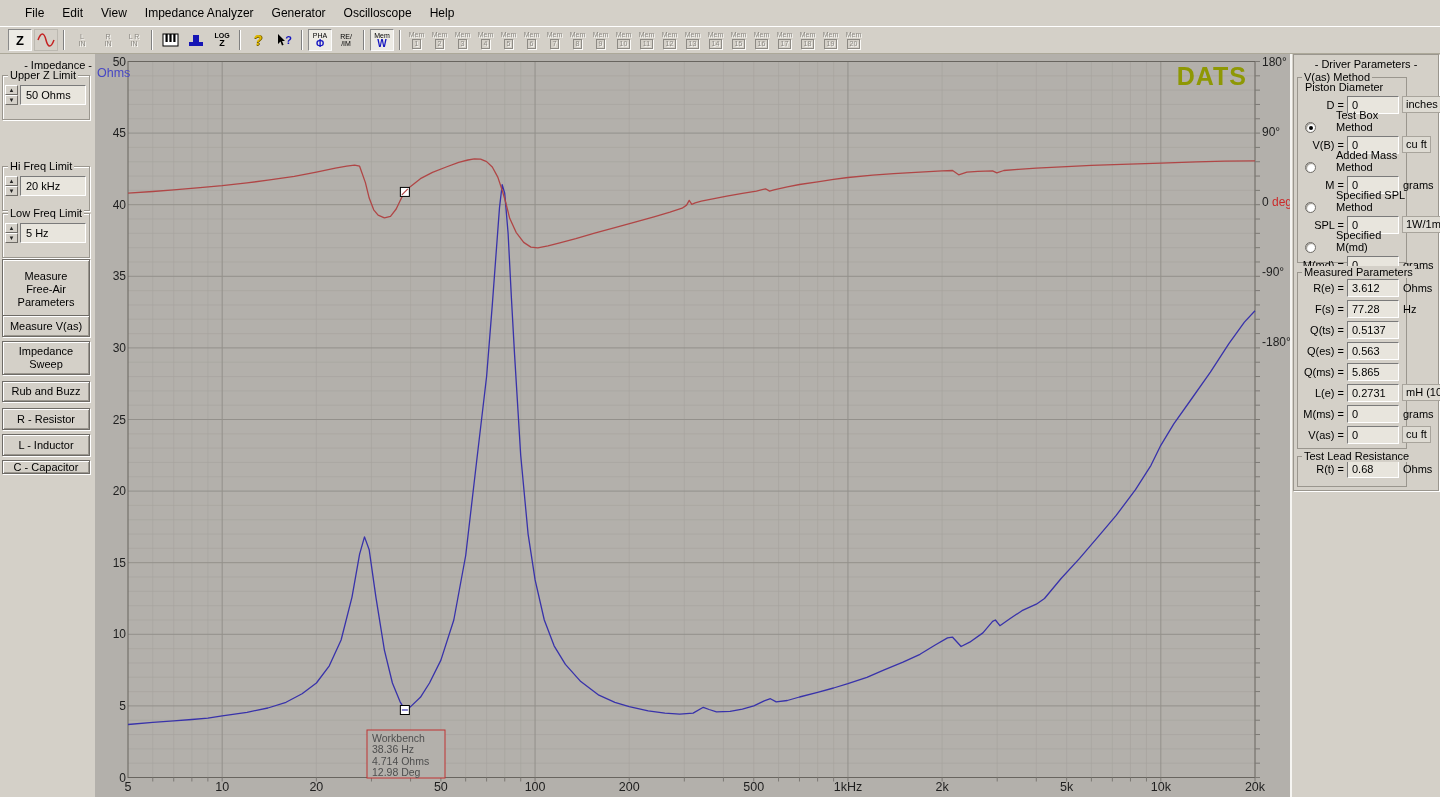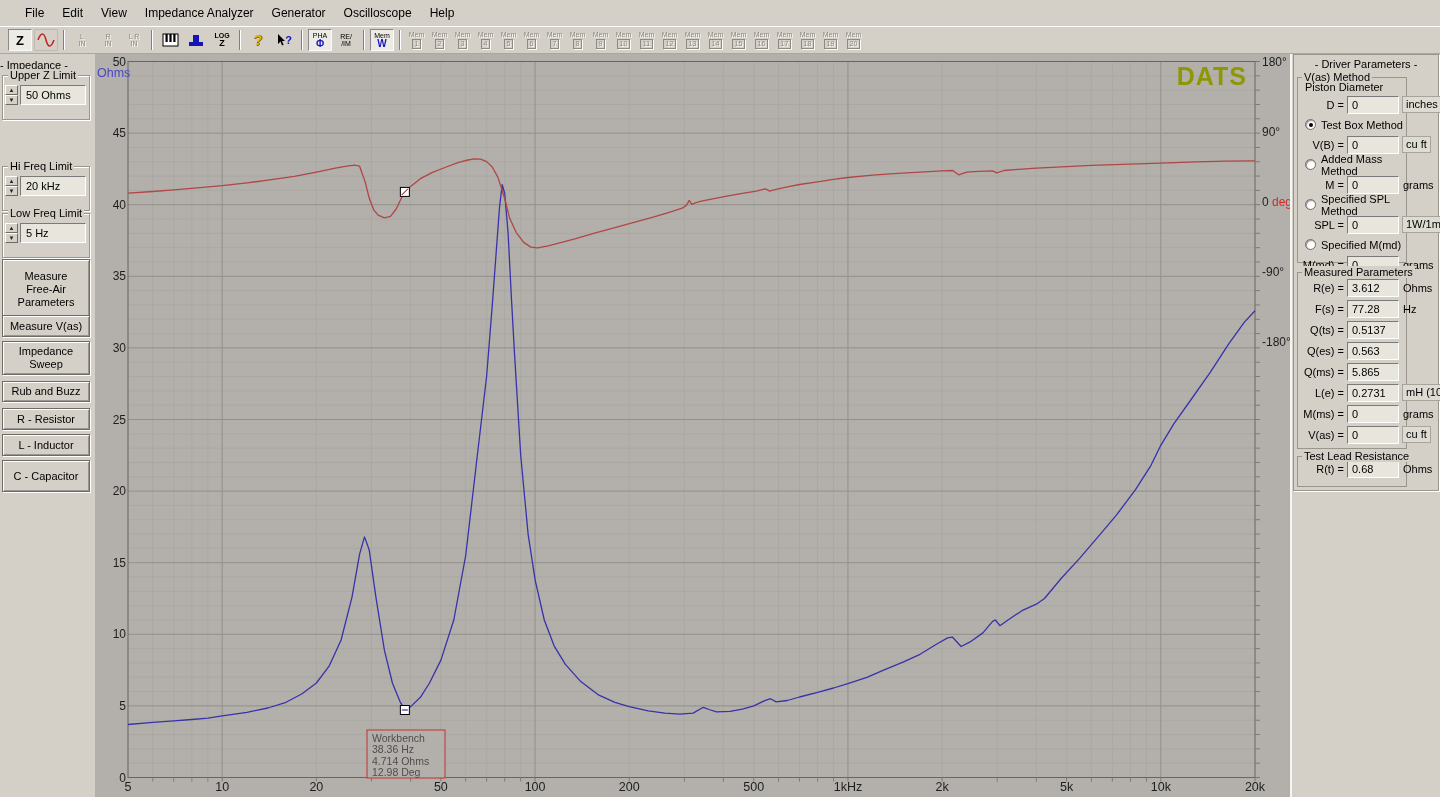--- a/index.html
+++ b/index.html
@@ -24,21 +24,21 @@
   .tbtn.disabled { color:#8d8a84; text-shadow:1px 1px 0 #fbfaf7; }
   .tbtn .big { font-size:13px; line-height:13px; font-weight:bold; }
   .tbtn .blue { color:#1515c0; font-weight:bold; font-size:10px; line-height:10px; }
   .qmark { font-size:14px; font-weight:bold; color:#e0b900; text-shadow:0 1px 0 #7c6400, 1px 0 0 #7c6400; }
   .mem-slot { width:23px; height:22px; display:flex; flex-direction:column; align-items:center;
     justify-content:center; font-size:7px; line-height:8px; color:#8d8a84; text-shadow:1px 1px 0 #fbfaf7; }
   .mem-slot .numbox { border:1px solid #8d8a84; box-shadow:1px 1px 0 #fbfaf7; padding:0 2px; font-size:7px; line-height:8px; }
 
   
   .left-panel { position:absolute; left:0; top:54px; width:95px; height:743px; background:#d4d0c8; font-size:11px; }
-  .lp-title { position:absolute; top:5px; left:0; width:92px; text-align:left; }
+  .lp-title { position:absolute; top:5px; left:0; width:92px; text-align:right; }
   .group { position:absolute; left:2px; width:88px; border:1px solid #9a968e;
     box-shadow:1px 1px 0 #fff, inset 1px 1px 0 #fff; }
   .group .legend { position:absolute; top:-7px; left:5px; background:#d4d0c8; padding:0 2px; font-size:11px; white-space:nowrap; }
   .group .row { display:flex; align-items:center; padding:9px 3px 4px 2px; }
   .spin { width:13px; display:flex; flex-direction:column; margin-right:2px; }
   .spin div { height:10px; border:1px solid; border-color:#fff #6e6b66 #6e6b66 #fff; background:#d4d0c8;
     font-size:6px; line-height:8px; text-align:center; color:#222; }
   .lfield { flex:1; height:20px; line-height:18px; background:#e8e5dd; border:1px solid;
     border-color:#7a7a7a #fff #fff #7a7a7a; padding-left:5px; font-size:11px; }
   .pbtn { position:absolute; left:2px; width:88px; background:#d4d0c8; border:1px solid #6e6b66;
@@ -58,21 +58,21 @@
   .rp-title { position:absolute; top:3px; left:0; width:100%; text-align:center; }
   .rgroup { position:absolute; left:3px; width:110px; border:1px solid #9a968e; }
   .rgroup .legend { position:absolute; top:-7px; left:4px; background:#d4d0c8; padding:0 2px; white-space:nowrap; }
   .frow { display:grid; grid-template-columns:46px 52px 1fr; column-gap:3px; align-items:center; height:19px; margin-top:2px; }
   .frow .flabel { text-align:right; }
   .ffield { height:18px; line-height:16px; background:#e8e5dd; border:1px solid;
     border-color:#7a7a7a #fff #fff #7a7a7a; padding-left:4px; }
   .funit { padding-left:1px; white-space:nowrap; }
   .funit.boxed { border:1px solid #a8a49c; background:#dedbd3; padding:0 3px; height:17px; line-height:15px;
     justify-self:start; }
-  .radiorow { display:flex; align-items:center; gap:5px; height:17px; margin-top:2px; padding-left:7px; }
+  .radiorow { display:flex; align-items:flex-end; gap:20px; height:17px; margin-top:2px; padding-left:7px; }
   .radio { width:11px; height:11px; border-radius:50%; background:#fff; border:1px solid #6e6b66;
     box-shadow:inset 1px 1px 1px #9a968e; position:relative; flex:none; }
   .radio.sel::after { content:""; position:absolute; left:3px; top:3px; width:4px; height:4px;
     border-radius:50%; background:#000; }
   .plabel { padding-left:7px; margin-top:3px; }
 </style>
 </head>
 <body>
 
 <div class="menubar">
@@ -277,21 +277,21 @@
   <div id="left-buttons">
       <div class="pbtn" style="top: 205px; height: 60px;">Measure
 Free-Air
 Parameters</div>
       <div class="pbtn" style="top: 261px; height: 22px;">Measure V(as)</div>
       <div class="pbtn" style="top: 287px; height: 34px;">Impedance
 Sweep</div>
       <div class="pbtn" style="top: 327px; height: 21px;">Rub and Buzz</div>
       <div class="pbtn" style="top: 354px; height: 22px;">R - Resistor</div>
       <div class="pbtn" style="top: 380px; height: 22px;">L - Inductor</div>
-      <div class="pbtn" style="top: 406px; height: 32px;">C - Capacitor</div>
+      <div class="pbtn" style="top: 406px; height: 14px;">C - Capacitor</div>
     </div>
 </div>
 
 <div class="chart-region">
   <svg id="chart-svg" width="1195" height="743">
       <line x1="33" y1="709.18" x2="1160" y2="709.18" stroke="#a6a39e" stroke-width="0.6"></line>
       <line x1="33" y1="694.86" x2="1160" y2="694.86" stroke="#a6a39e" stroke-width="0.6"></line>
       <line x1="33" y1="680.54" x2="1160" y2="680.54" stroke="#a6a39e" stroke-width="0.6"></line>
       <line x1="33" y1="666.22" x2="1160" y2="666.22" stroke="#a6a39e" stroke-width="0.6"></line>
       <line x1="33" y1="637.58" x2="1160" y2="637.58" stroke="#a6a39e" stroke-width="0.6"></line>

